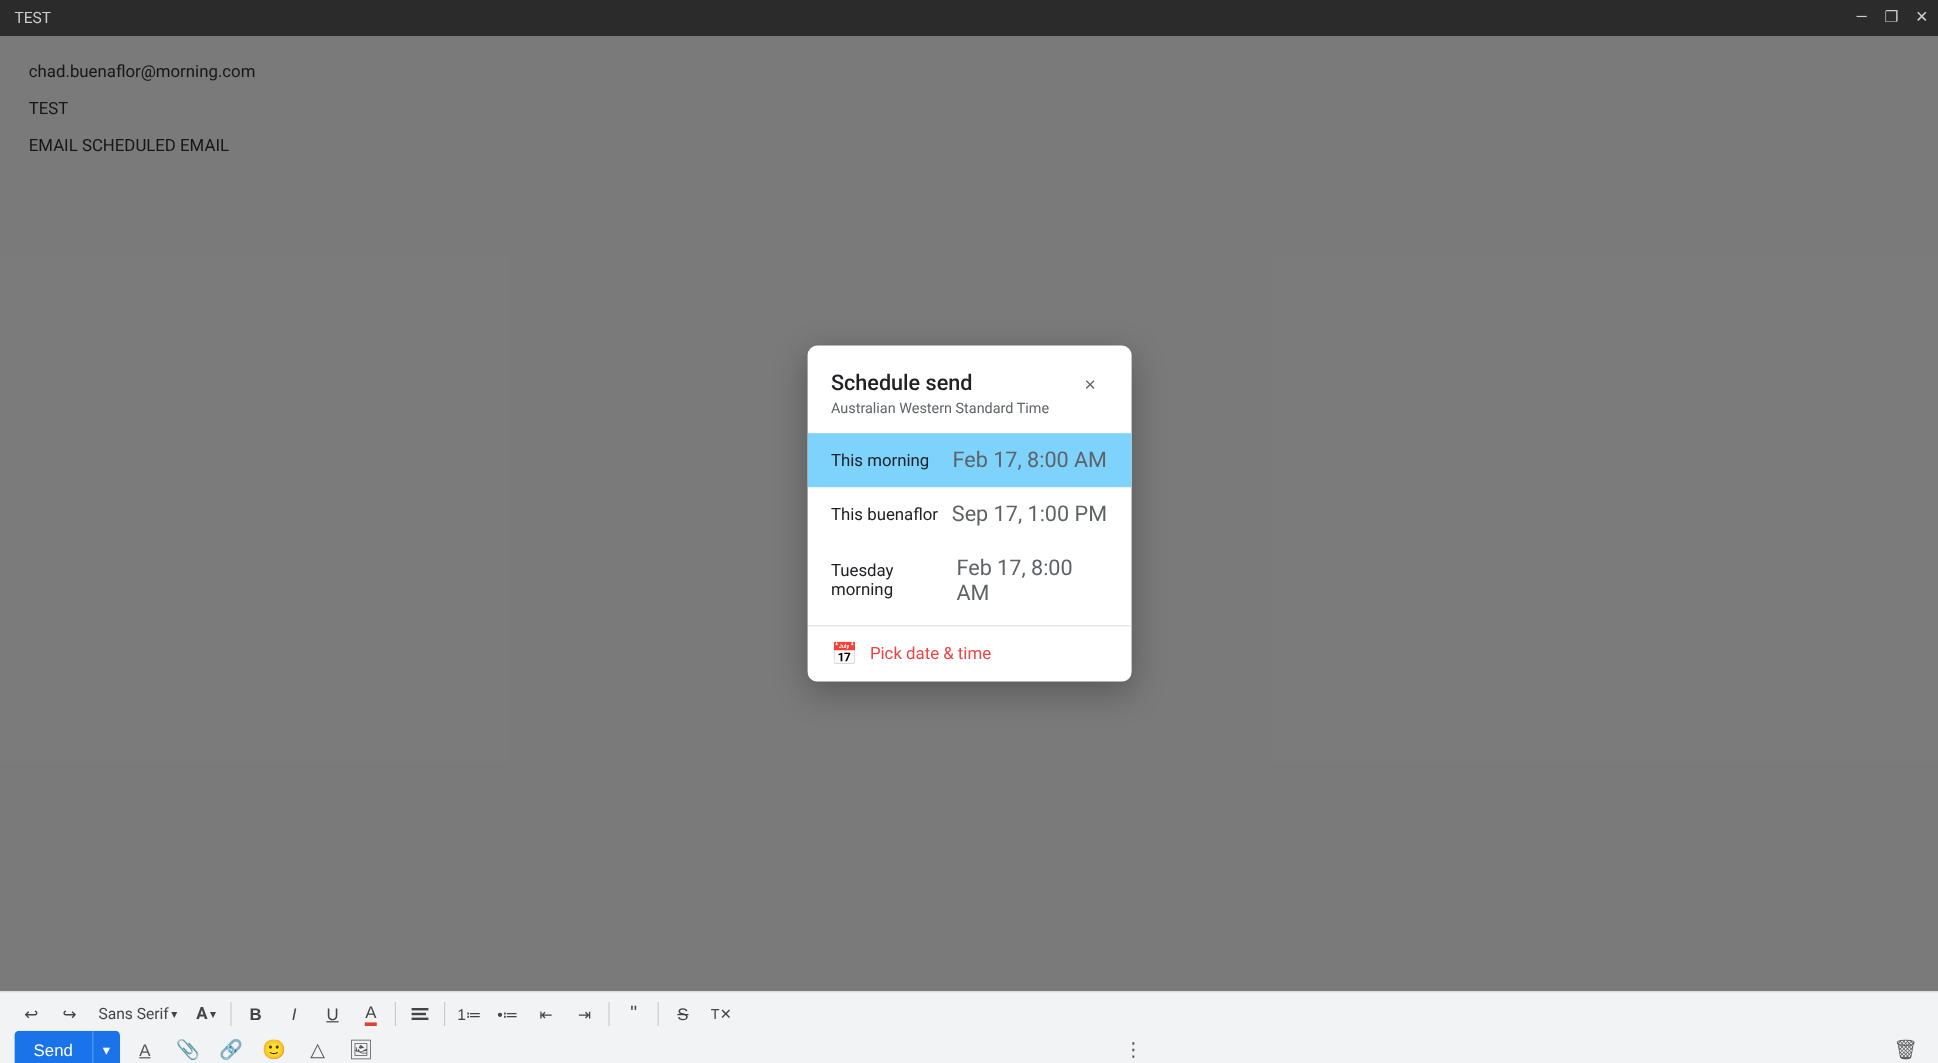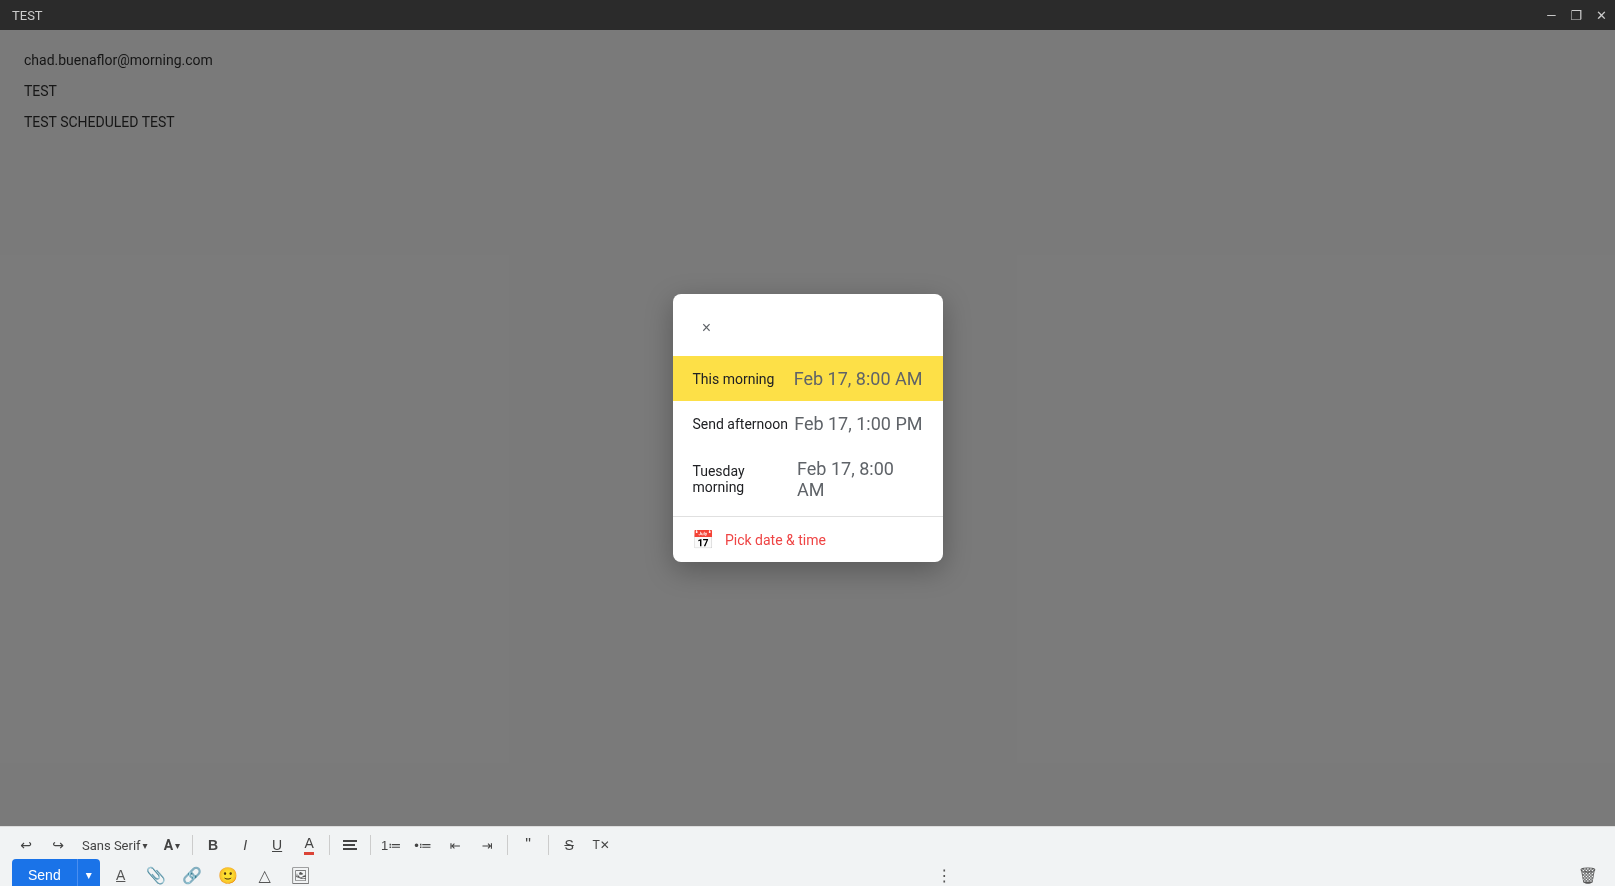--- a/index.html
+++ b/index.html
@@ -218,21 +218,21 @@
     #schedule-options {
       margin-top: 8px;
     }
     .schedule-option {
       display: flex;
       justify-content: space-between;
       align-items: center;
       padding: 12px 20px;
       cursor: pointer;
     }
-    .schedule-option.selected { background: #fde047; }
+    .schedule-option.selected { background: #7dd3fc; }
     .option-label {
       font-size: 14px;
       color: #202124;
     }
     .option-date {
       font-size: 18px;
       color: #5f6368;
     }
 
     #pick-date-row {
@@ -261,38 +261,42 @@
   <div id="title-bar-controls">
     <span class="title-bar-btn">—</span>
     <span class="title-bar-btn">❐</span>
     <span class="title-bar-btn">✕</span>
   </div>
 </div>
 
 <div id="compose-area">
   <div class="compose-line">chad.buenaflor@morning.com</div>
   <div class="compose-line">TEST</div>
-  <div class="compose-line">TEST SCHEDULED TEST</div>
+  <div class="compose-line">EMAIL SCHEDULED EMAIL</div>
 </div>
 
 <div id="modal-overlay">
 
   <div id="schedule-dialog">
     <div id="dialog-header">
+      <div id="dialog-title-group">
+        <div id="dialog-title">Schedule send</div>
+        <div id="dialog-subtitle">Australian Western Standard Time</div>
+      </div>
       <button id="dialog-close-btn">×</button>
     </div>
 
     <div id="schedule-options">
     <div class="schedule-option selected">
           <span class="option-label">This morning</span>
           <span class="option-date">Feb 17, 8:00 AM</span>
         </div>
         <div class="schedule-option">
-          <span class="option-label">Send afternoon</span>
-          <span class="option-date">Feb 17, 1:00 PM</span>
+          <span class="option-label">This buenaflor</span>
+          <span class="option-date">Sep 17, 1:00 PM</span>
         </div>
         <div class="schedule-option">
           <span class="option-label">Tuesday morning</span>
           <span class="option-date">Feb 17, 8:00 AM</span>
         </div>
       </div>
 
     <div id="pick-date-row">
       <span id="calendar-icon">📅</span>
       <span id="pick-date-label">Pick date &amp; time</span>

